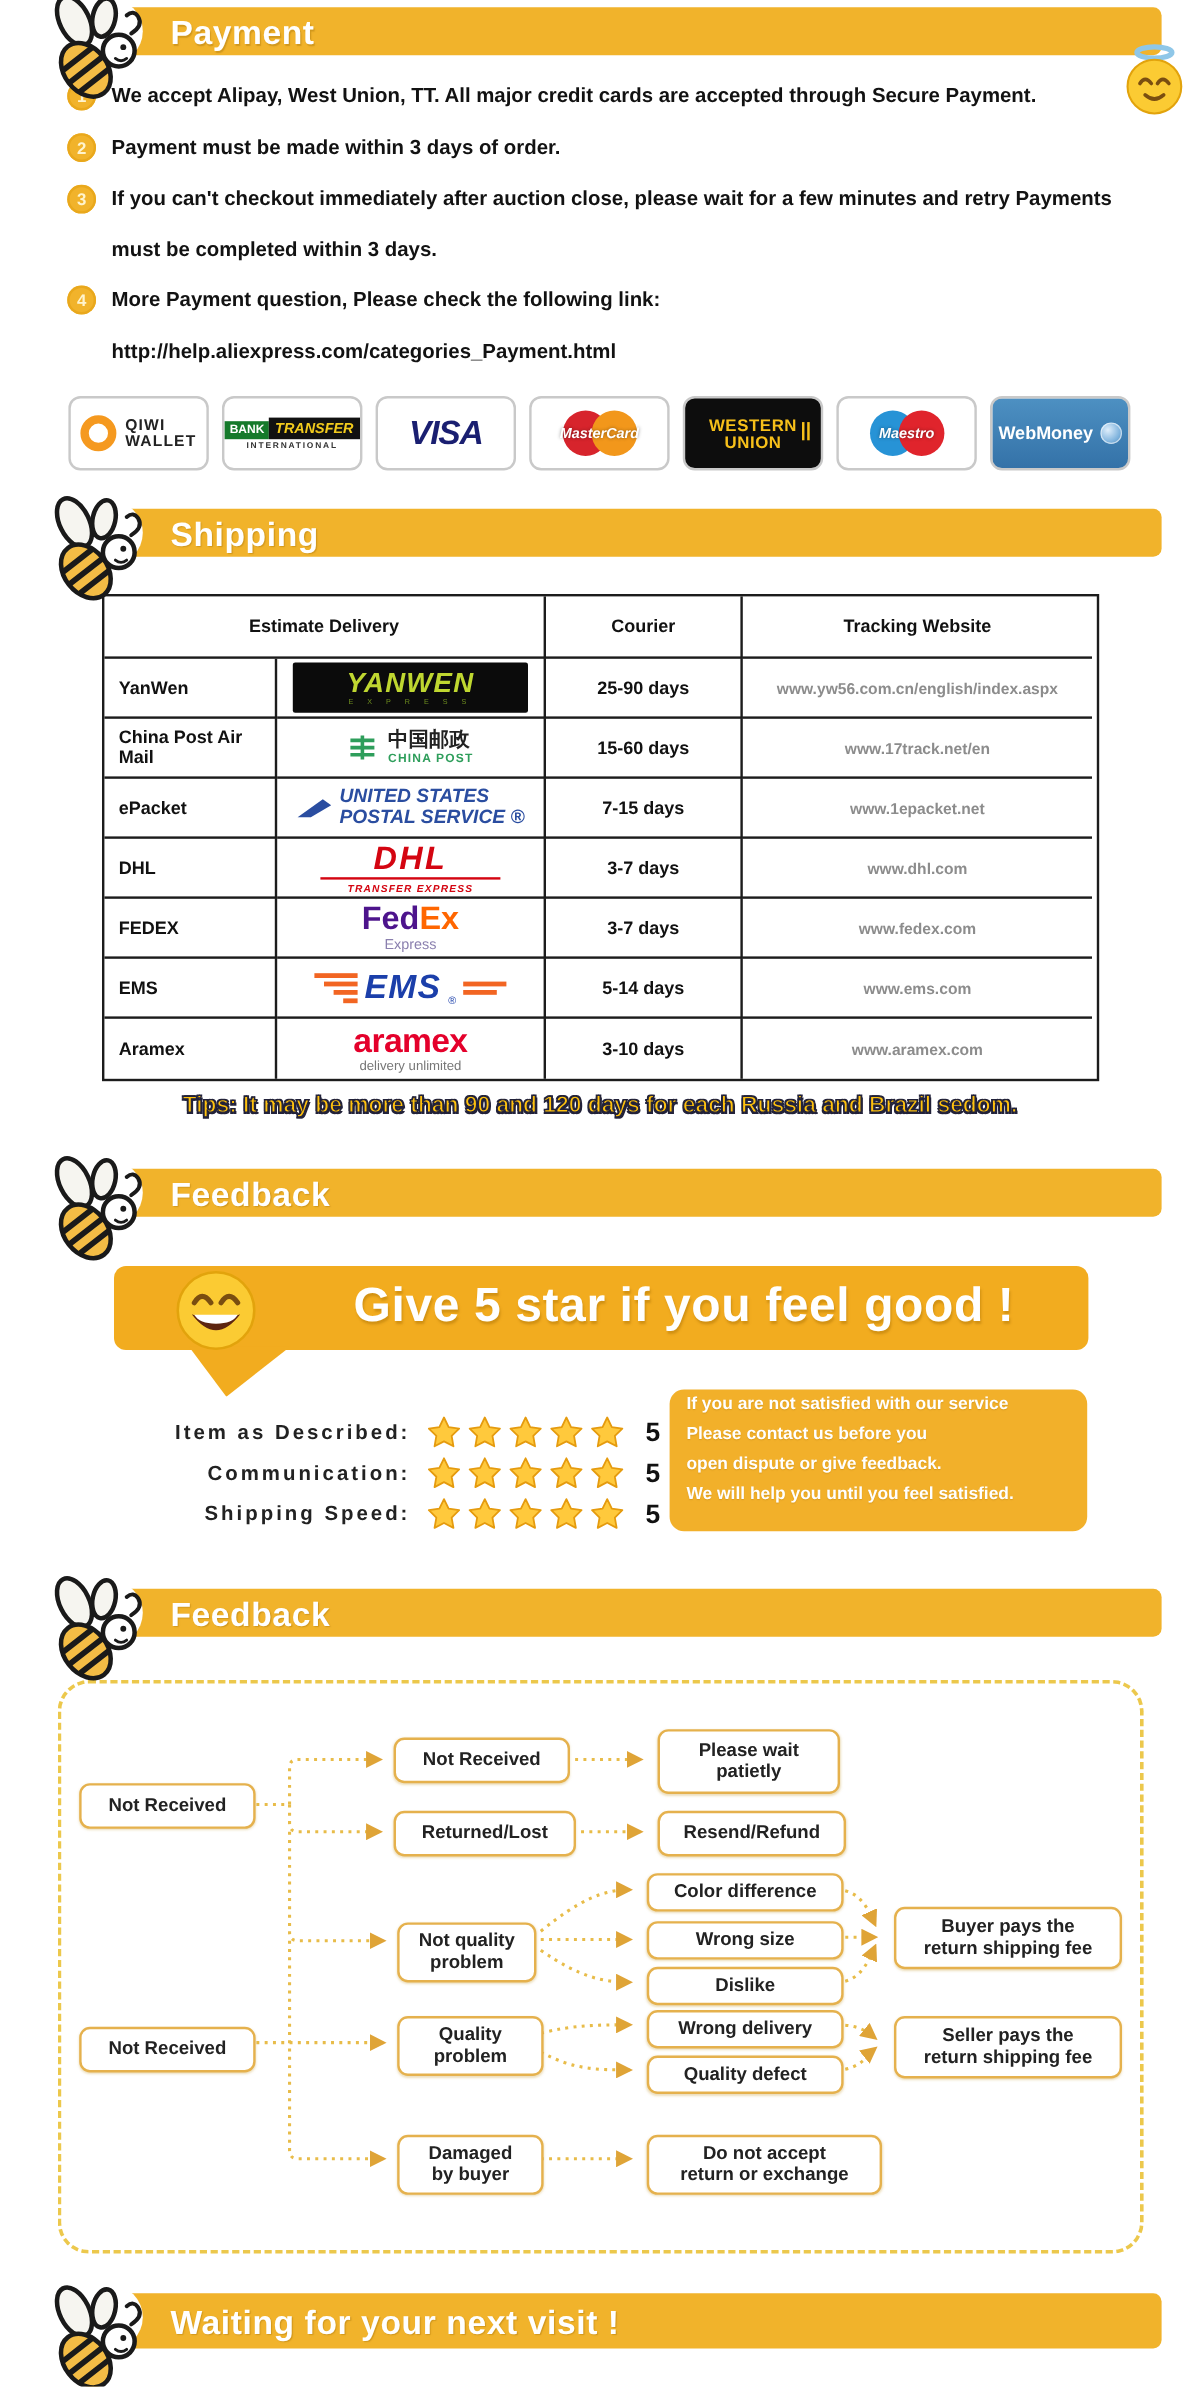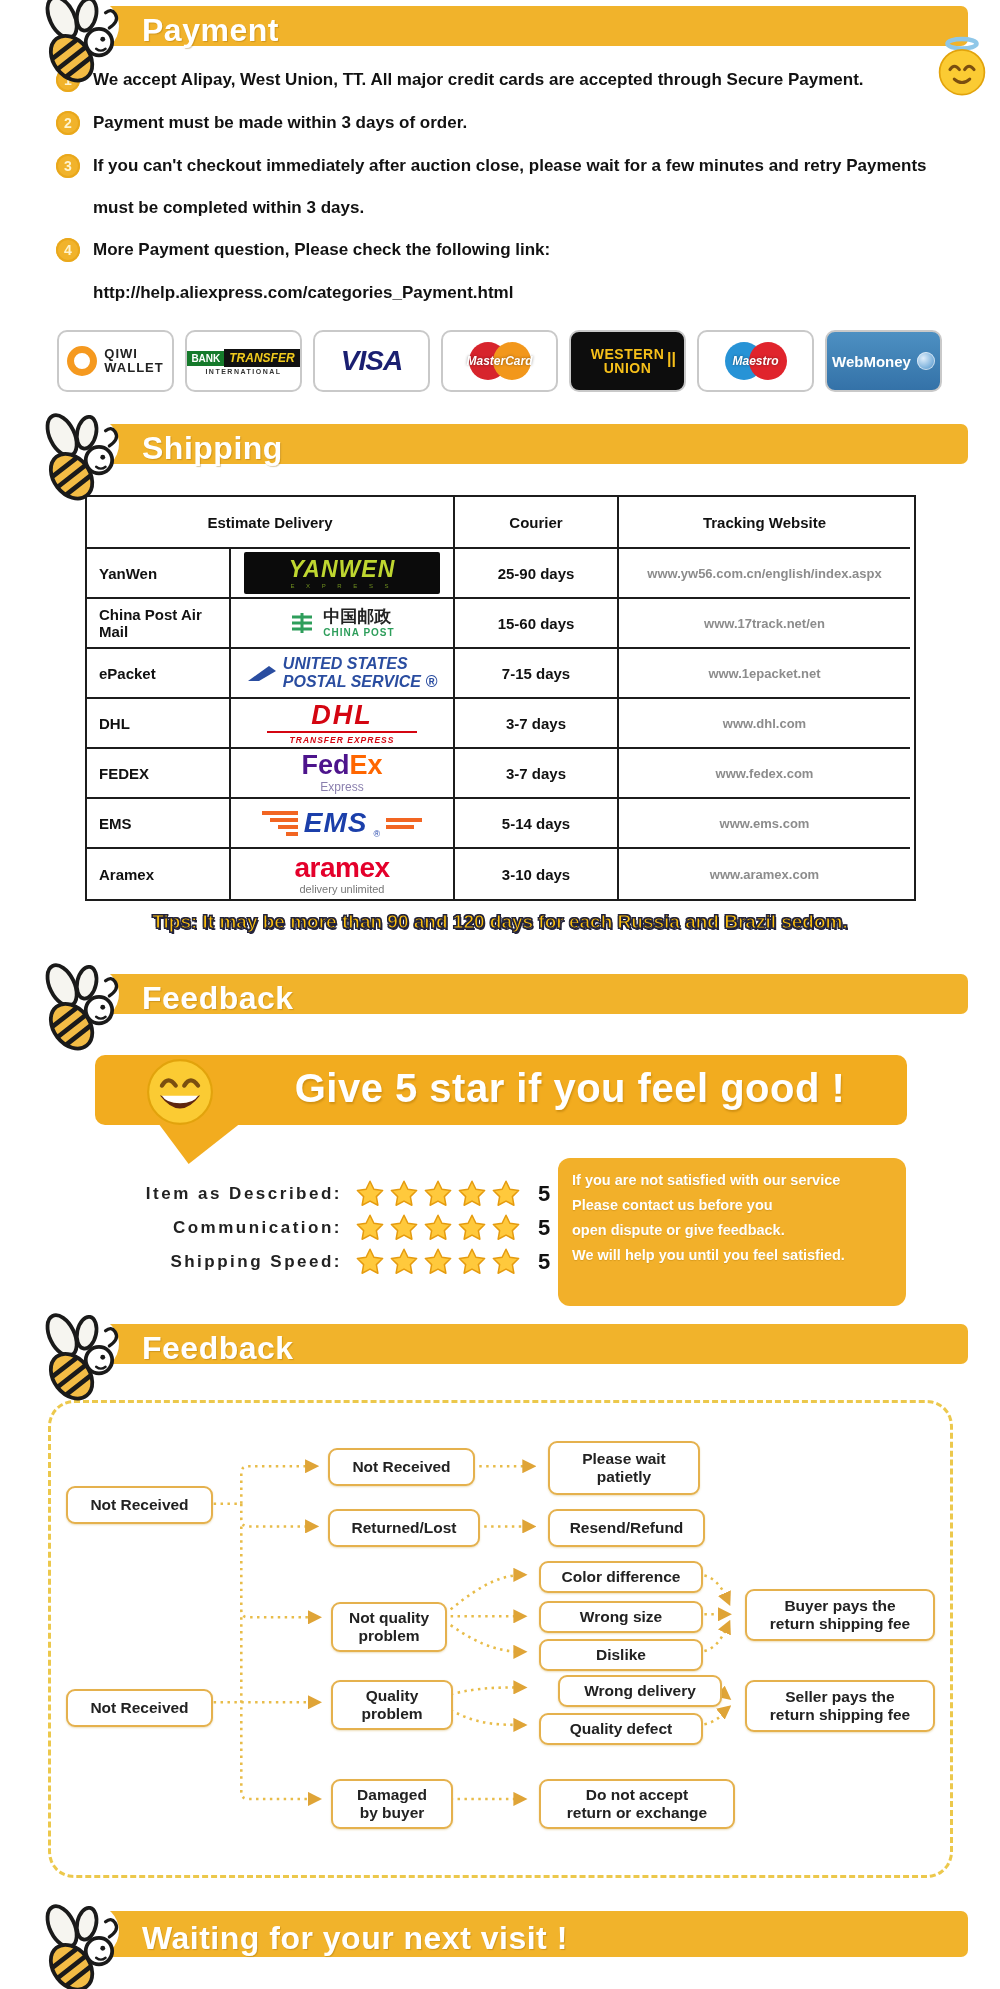--- a/index.html
+++ b/index.html
@@ -7,21 +7,21 @@
   body { font-family:"Liberation Sans", sans-serif; }
   #page { position:relative; width:1000px; height:1989px; margin:0 auto; background:#fff; overflow:hidden; }
 
   
   .section-header { position:absolute; left:0; width:100%; height:78px; }
   .hdr-bar { position:absolute; left:95px; right:32px; top:0; height:40px;
              background:#F1B32B; border-radius:7px; }
   .hdr-bar::before { content:""; position:absolute; left:-30px; top:-7px; width:54px; height:54px;
              background:#fff; border-radius:50%; }
   .hdr-title { position:absolute; left:142px; top:6px; z-index:3; color:#fff;
-             font-size:32px; font-weight:bold; letter-spacing:.5px;
+             font-size:28px; font-weight:bold; letter-spacing:.5px;
              text-shadow:1px 1px 1px rgba(150,100,0,.35); }
   .bee { position:absolute; left:22px; top:-14px; width:118px; height:104px; z-index:4; }
 
   
   .pay-item { position:absolute; left:56px; display:flex; align-items:flex-start;
               font-size:17px; font-weight:bold; color:#121212; }
   .pay-badge { flex:0 0 auto; width:24px; height:24px; margin-right:13px; border-radius:50%;
               background:#F1B32B; color:#FFF4CE; font-size:14px; font-weight:bold;
               display:flex; align-items:center; justify-content:center;
               box-shadow: inset 0 0 0 2px #E9A81C; margin-top:-2px; }
@@ -111,22 +111,22 @@
 
   
   .rating-row { position:absolute; left:60px; height:32px; display:flex; align-items:center; }
   .rating-label { width:282px; text-align:right; font-size:17px; font-weight:bold;
                   letter-spacing:2.5px; color:#222; }
   .stars { display:flex; gap:4px; margin-left:13px; }
   .stars svg { width:30px; height:30px; }
   .score { margin-left:17px; font-size:22px; font-weight:bold; color:#111; }
 
   
-  .notice { position:absolute; left:558px; top:1158px; width:348px; height:148px;
-            background:#F2B02A; border-radius:12px; padding:10px 14px; }
+  .notice { position:absolute; left:558px; top:1158px; width:348px; height:118px;
+            background:#F2B02A; border-radius:12px; padding:0 14px; }
   .notice .nline { color:#fff; font-size:14.5px; font-weight:bold; line-height:1.72;
             text-shadow:0 1px 1px rgba(160,105,0,.3); }
   .notice-emoji { position:absolute; right:10px; top:36px; width:56px; height:62px; }
 
   
   .flow { position:absolute; left:48px; top:1400px; width:905px; height:478px;
           border:3px dashed #ECC84C; border-radius:26px; }
   .fnode { position:absolute; background:#fff; border:2.5px solid #E5B14D; border-radius:9px;
            display:flex; align-items:center; justify-content:center; text-align:center;
            font-size:15.5px; font-weight:bold; color:#222; line-height:1.15;
@@ -490,21 +490,21 @@
     <div class="fnode" style="left:488px; top:158px; width:164px; height:32px;">Color difference</div>
     <div class="fnode" style="left:280px; top:199px; width:116px; height:50px;">Not quality
 problem</div>
     <div class="fnode" style="left:488px; top:198px; width:164px; height:32px;">Wrong size</div>
     <div class="fnode" style="left:488px; top:236px; width:164px; height:32px;">Dislike</div>
     <div class="fnode" style="left:694px; top:186px; width:190px; height:52px;">Buyer pays the
 return shipping fee</div>
     <div class="fnode" style="left:15px;  top:286px; width:147px; height:38px;">Not Received</div>
     <div class="fnode" style="left:280px; top:277px; width:122px; height:50px;">Quality
 problem</div>
-    <div class="fnode" style="left:488px; top:272px; width:164px; height:32px;margin-left:19px;">Wrong delivery</div>
+    <div class="fnode" style="left:488px; top:272px; width:164px; height:32px;">Wrong delivery</div>
     <div class="fnode" style="left:488px; top:310px; width:164px; height:32px;">Quality defect</div>
     <div class="fnode" style="left:694px; top:277px; width:190px; height:52px;">Seller pays the
 return shipping fee</div>
     <div class="fnode" style="left:280px; top:376px; width:122px; height:50px;">Damaged
 by buyer</div>
     <div class="fnode" style="left:488px; top:376px; width:196px; height:50px;">Do not accept
 return or exchange</div>
   </div>
 
   <div class="section-header" style="top:1911px;">

